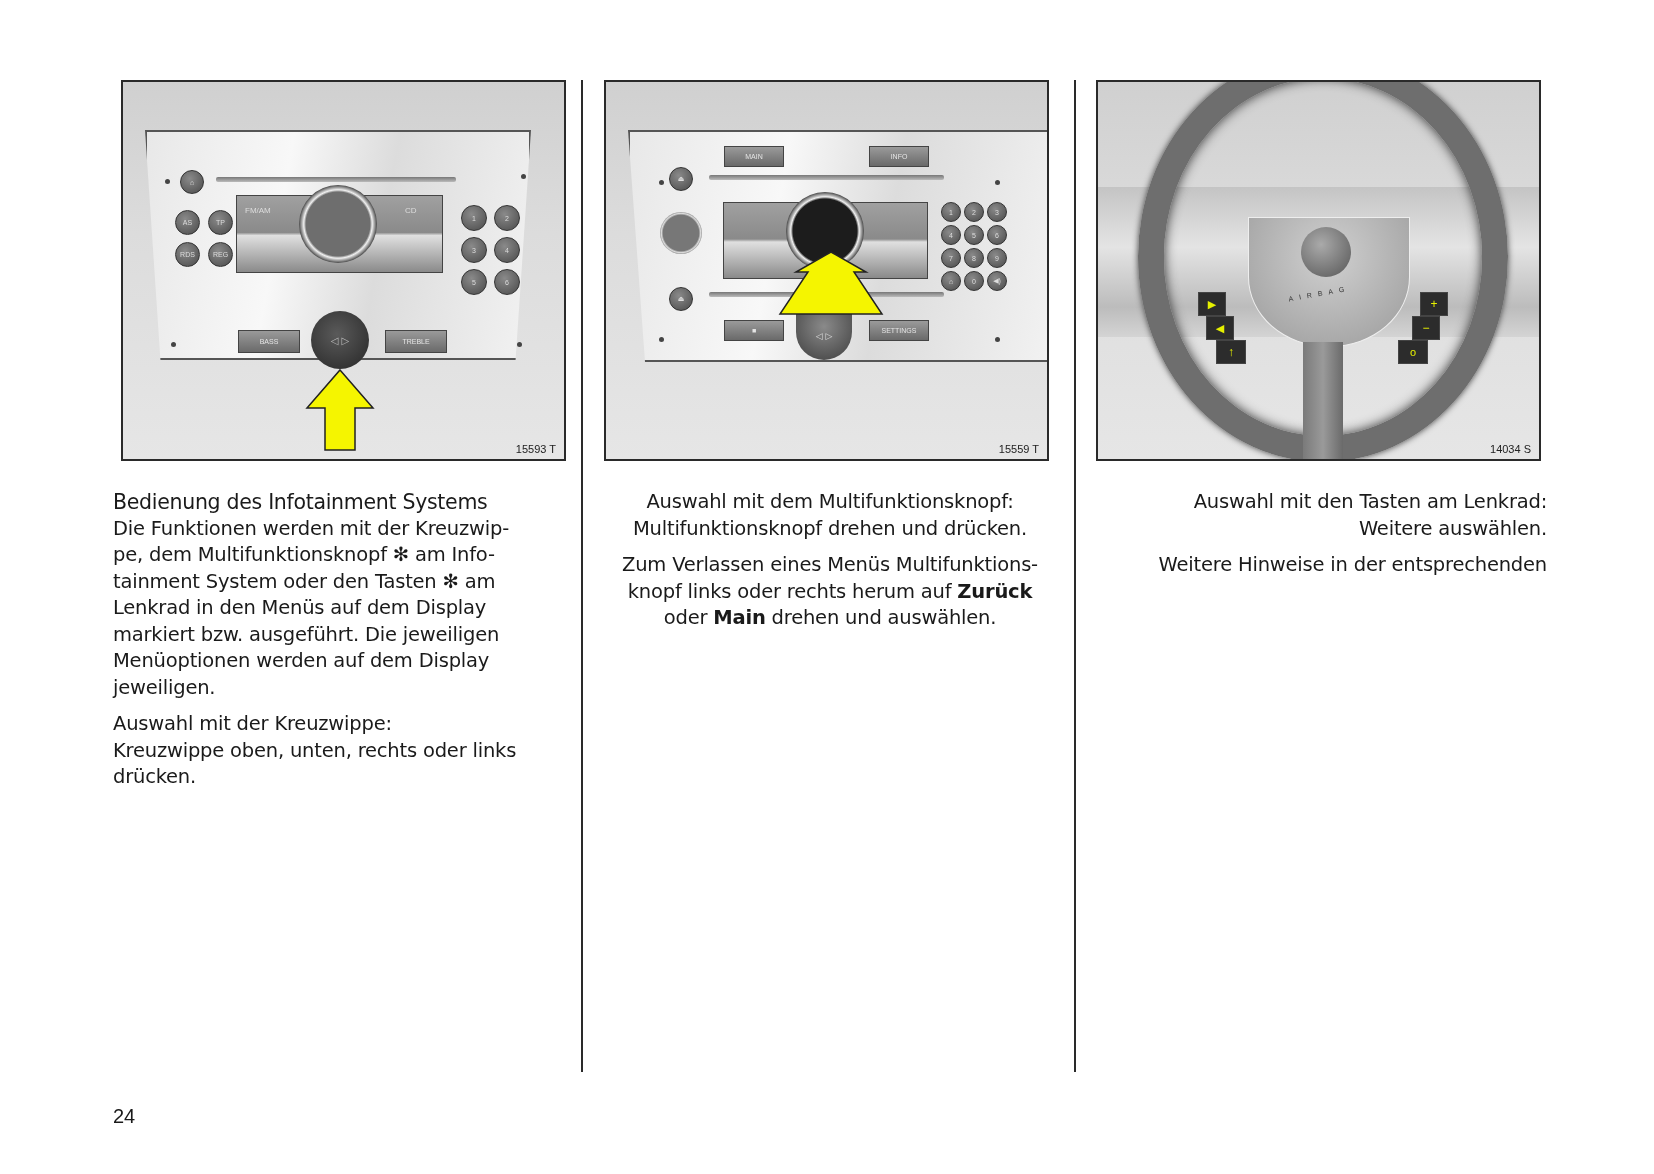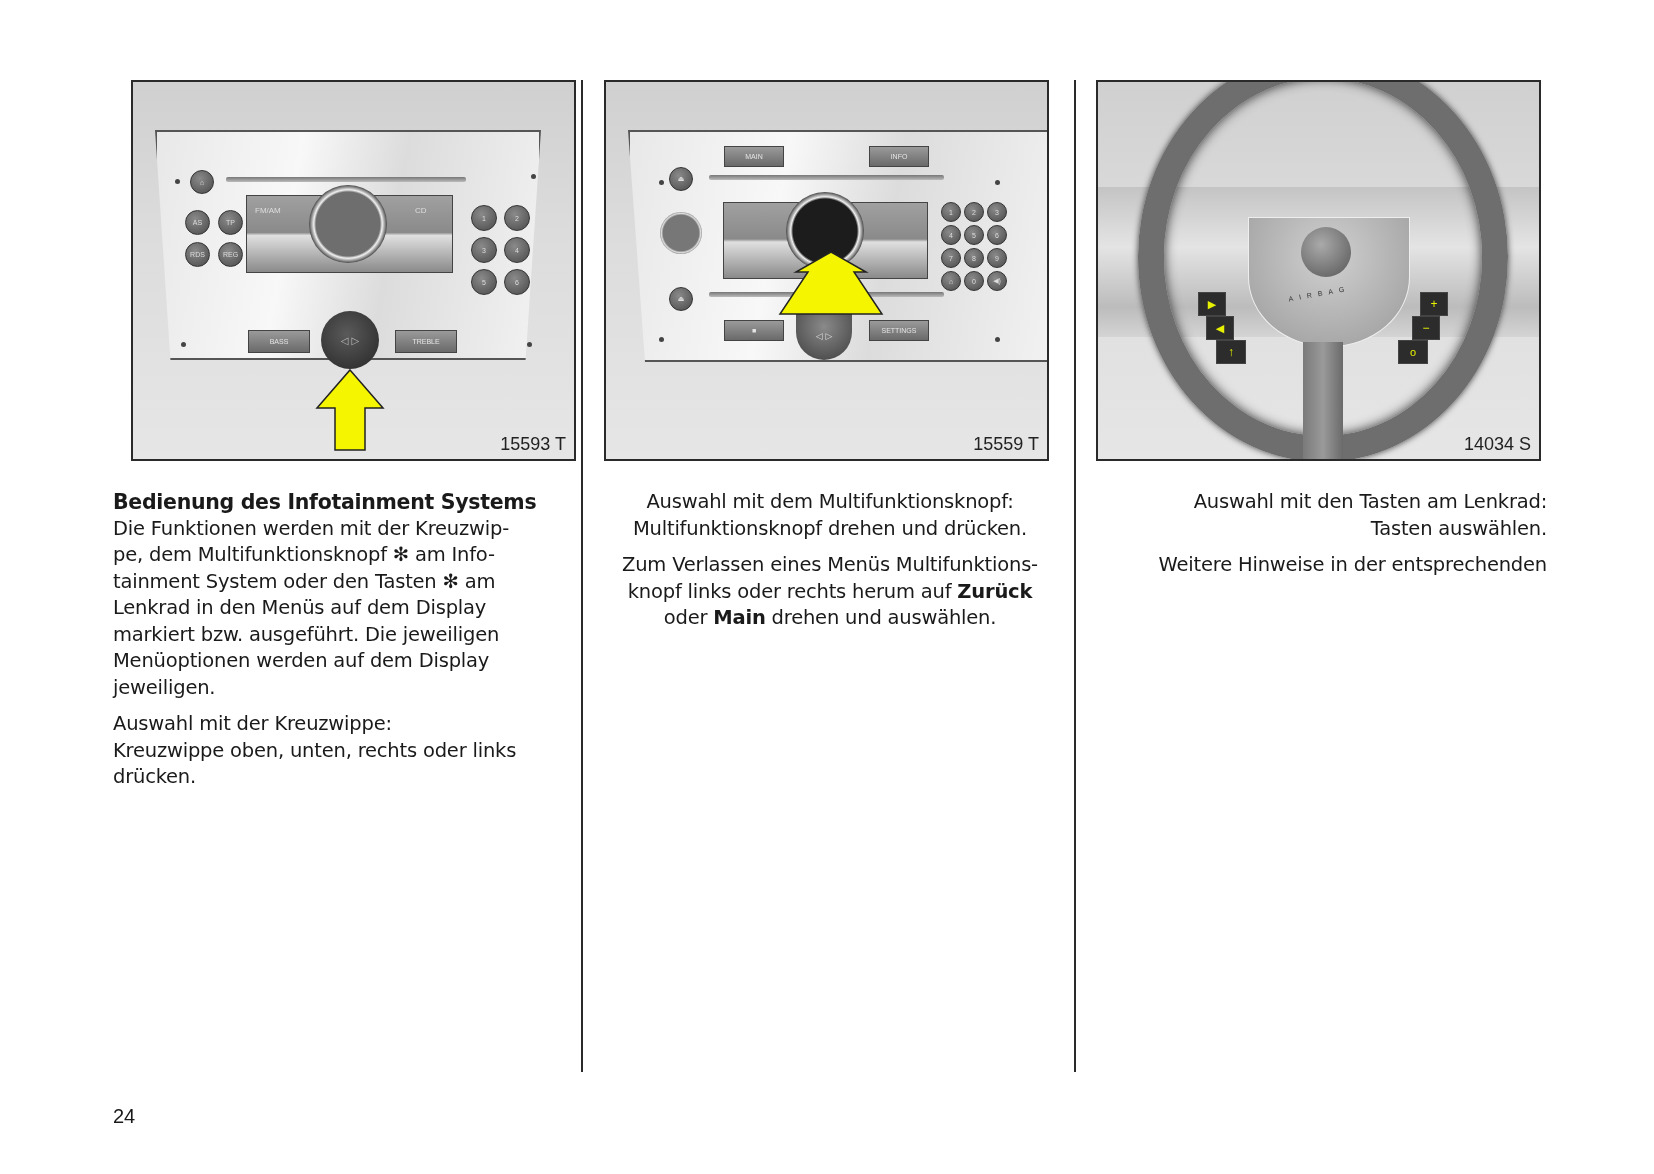--- a/index.html
+++ b/index.html
@@ -3,36 +3,36 @@
 <meta charset="utf-8">
 <style>
   html, body { margin: 0; padding: 0; background: #ffffff; }
   body { width: 1654px; height: 1174px; position: relative; overflow: hidden;
          font-family: "DejaVu Sans", sans-serif; color: #1a1a1a; }
 
   .figure { position: absolute; top: 80px; width: 445px; height: 381px;
             border: 2px solid #2a2a2a; box-sizing: border-box;
             background: linear-gradient(180deg, #d0d0d0 0%, #dcdcdc 40%, #e6e6e6 100%);
             overflow: hidden; }
-  .fig1 { left: 131px; }
+  .fig1 { left: 121px; }
   .fig2 { left: 604px; }
   .fig3 { left: 1096px; }
   .fig-code { position: absolute; right: 8px; bottom: 4px; font-family: "Liberation Sans", sans-serif;
-              font-size: 18px; color: #222; }
+              font-size: 11px; color: #222; }
 
   .divider { position: absolute; top: 80px; width: 2px; height: 992px; background: #2a2a2a; }
   .div1 { left: 581px; }
   .div2 { left: 1074px; }
 
   .col { position: absolute; top: 489px; width: 450px; font-size: 19.5px; line-height: 26.5px;
          font-family: "DejaVu Sans", sans-serif; letter-spacing: -0.2px; }
   .col1 { left: 113px; }
   .col2 { left: 605px; text-align: center; }
   .col3 { left: 1097px; text-align: right; }
-  .col h2 { margin: 0; font-size: 20.5px; line-height: 26.5px; font-weight: bold; letter-spacing: -0.3px; }
+  .col h2 { margin: 0; font-size: 20.5px; line-height: 26.5px; font-weight: normal; letter-spacing: -0.3px; }
   .col p { margin: 0 0 10px 0; }
   .col .line { display: block; white-space: nowrap; }
 
   .page-number { position: absolute; left: 113px; top: 1105px; font-size: 20px;
                  font-family: "Liberation Sans", sans-serif; }
 
   
   .panel { position: absolute; background: linear-gradient(100deg, #e8e8e8 0%, #f8f8f8 35%, #dcdcdc 60%, #f2f2f2 100%);
            border: 2px solid #555; }
   .btn-round { position: absolute; border-radius: 50%; background: radial-gradient(circle at 40% 35%, #8a8a8a, #4a4a4a);
@@ -163,20 +163,20 @@
   <p>
     <span class="line">Zum Verlassen eines Menüs Multifunktions-</span>
     <span class="line"><span>knopf links oder rechts herum auf </span><b>Zurück</b></span>
     <span class="line"><span>oder </span><b>Main</b><span> drehen und auswählen.</span></span>
   </p>
 </div>
 
 <div class="col col3">
   <p>
     <span class="line">Auswahl mit den Tasten am Lenkrad:</span>
-    <span class="line">Tasten auswählen.</span>
+    <span class="line">Weitere auswählen.</span>
   </p>
   <p>
     <span class="line">Weitere Hinweise in der entsprechenden</span>
   </p>
 </div>
 
 <div class="page-number">24</div>
 
 </body></html>

